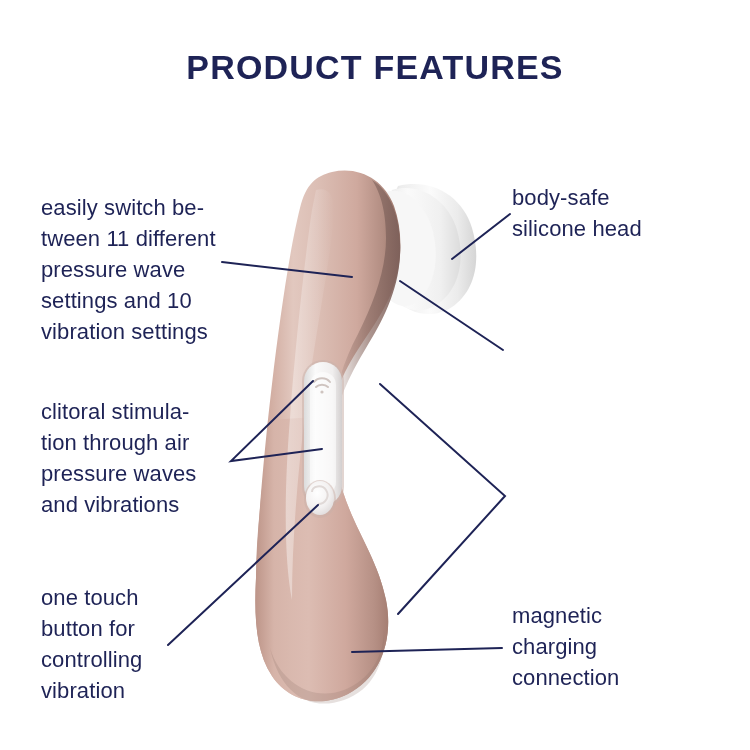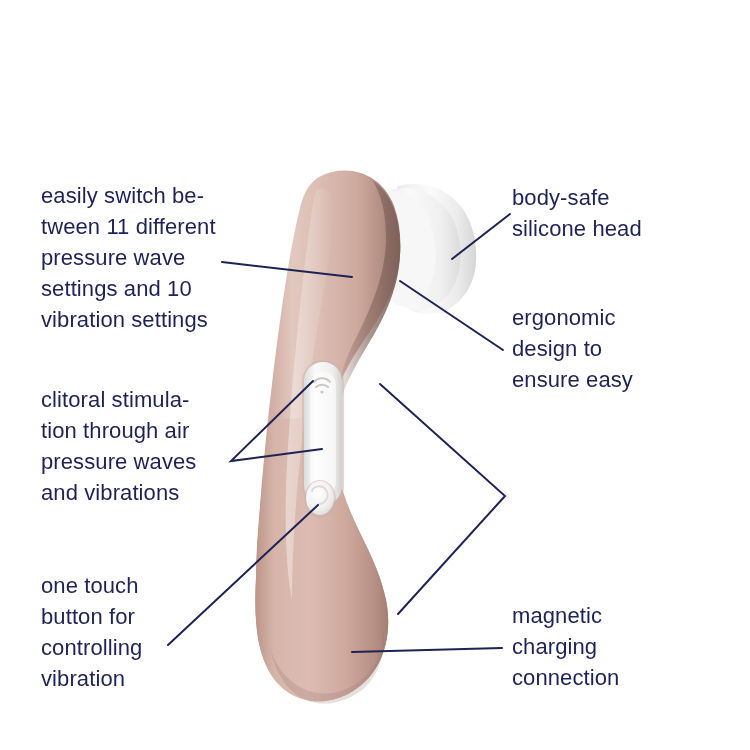--- a/index.html
+++ b/index.html
@@ -31,21 +31,21 @@
   }
   .label {
     position: absolute;
     color: #1e2356;
     font-size: 22px;
     line-height: 31px;
     font-family: "Liberation Sans", sans-serif;
     white-space: pre-line;
     letter-spacing: 0.1px;
   }
-  .label.left  { text-align: left; }
+  .label.left  { text-align: left; margin-top: 12px; }
   .label.right { text-align: left; }
 
   #lbl-settings { left: 41px;  top: 180px; width: 235px; }
   #lbl-clitoral { left: 41px;  top: 384px; width: 235px; }
   #lbl-onetouch { left: 41px;  top: 570px; width: 200px; }
   #lbl-bodysafe { left: 512px; top: 182px; width: 220px; }
   #lbl-ergonomic{ left: 512px; top: 302px; width: 220px; }
   #lbl-motors   { left: 512px; top: 450px; width: 230px; }
   #lbl-magnetic { left: 512px; top: 600px; width: 225px; }
 
@@ -61,20 +61,21 @@
     stroke-width: 2;
     stroke-linecap: round;
     stroke-linejoin: miter;
   }
 </style>
 </head>
 <body>
 
 <div id="page">
 
+  <div id="title">PRODUCT FEATURES</div>
 
   <svg id="svg-layer" viewBox="0 0 750 750">
     <defs>
 
       <linearGradient id="bodyGrad" x1="0" y1="0" x2="1" y2="0">
         <stop offset="0.00" stop-color="#b99286"></stop>
         <stop offset="0.08" stop-color="#cfa99d"></stop>
         <stop offset="0.26" stop-color="#e2c8bf"></stop>
         <stop offset="0.45" stop-color="#dbbdb3"></stop>
         <stop offset="0.70" stop-color="#cfa99e"></stop>
@@ -244,20 +245,17 @@
 tion through air
 pressure waves
 and vibrations</div>
   <div class="label right" id="lbl-bodysafe">body-safe
 silicone head</div>
 
   <div class="label left" id="lbl-onetouch">one touch
 button for
 controlling
 vibration</div>
-  <div class="label right" id="lbl-ergonomic">ergonomic
-design to
-ensure easy</div>
   <div class="label right" id="lbl-magnetic">magnetic
 charging
 connection</div>
 
 </div>
 
 </body></html>

